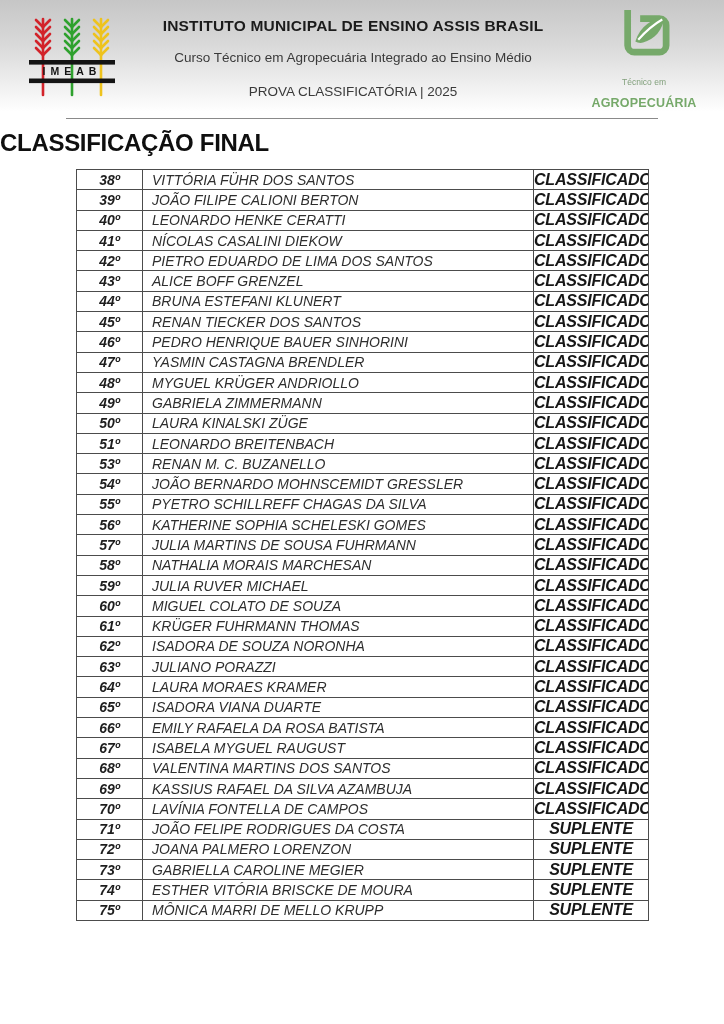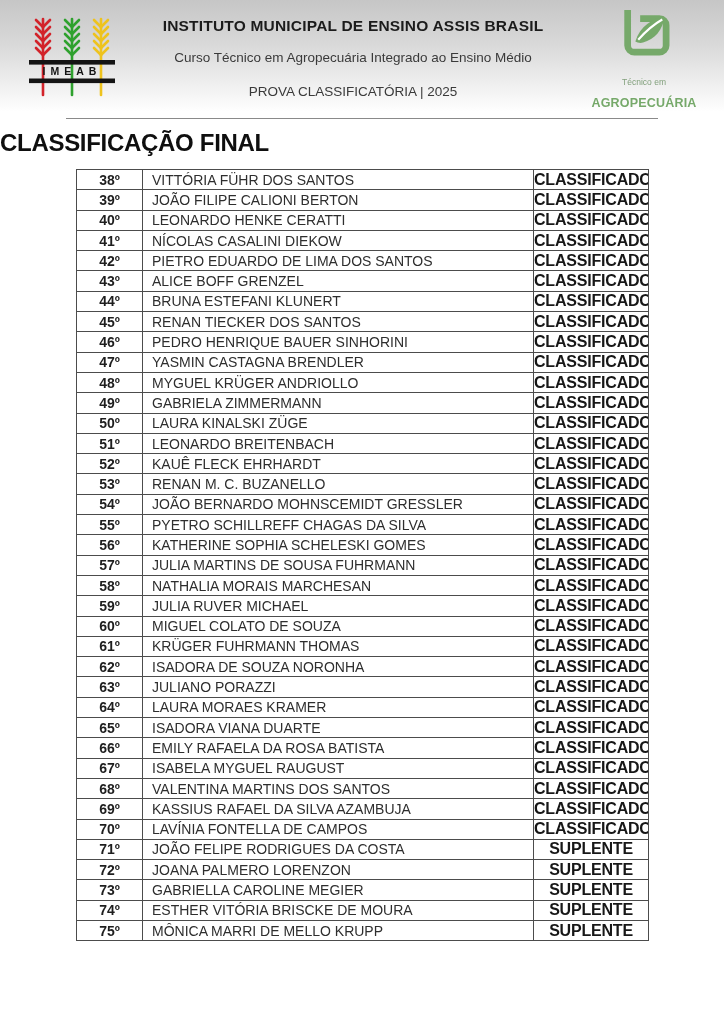--- a/index.html
+++ b/index.html
@@ -77,20 +77,21 @@
     letter-spacing: -0.3px;
     color: #0f0f0f;
   }
 
   
   .classification-table {
     border-collapse: collapse;
     table-layout: fixed;
     margin: 12px 0 0 76px;
     width: 572px;
+    font-style: italic;
   }
   .classification-table td {
     border: 1px solid #4c4c4c;
     height: 20.3px;
     padding: 0;
     font-size: 14px;
     color: #262626;
     white-space: nowrap;
     overflow: hidden;
     vertical-align: middle;
@@ -263,25 +264,20 @@
           <td class="rank-cell">50º</td>
           <td class="name-cell">LAURA KINALSKI ZÜGE</td>
           <td class="status-cell">CLASSIFICADO</td>
         </tr>
         <tr>
           <td class="rank-cell">51º</td>
           <td class="name-cell">LEONARDO BREITENBACH</td>
           <td class="status-cell">CLASSIFICADO</td>
         </tr>
         <tr>
-          <td class="rank-cell">52º</td>
-          <td class="name-cell">KAUÊ FLECK EHRHARDT</td>
-          <td class="status-cell">CLASSIFICADO</td>
-        </tr>
-        <tr>
           <td class="rank-cell">53º</td>
           <td class="name-cell">RENAN M. C. BUZANELLO</td>
           <td class="status-cell">CLASSIFICADO</td>
         </tr>
         <tr>
           <td class="rank-cell">54º</td>
           <td class="name-cell">JOÃO BERNARDO MOHNSCEMIDT GRESSLER</td>
           <td class="status-cell">CLASSIFICADO</td>
         </tr>
         <tr>

